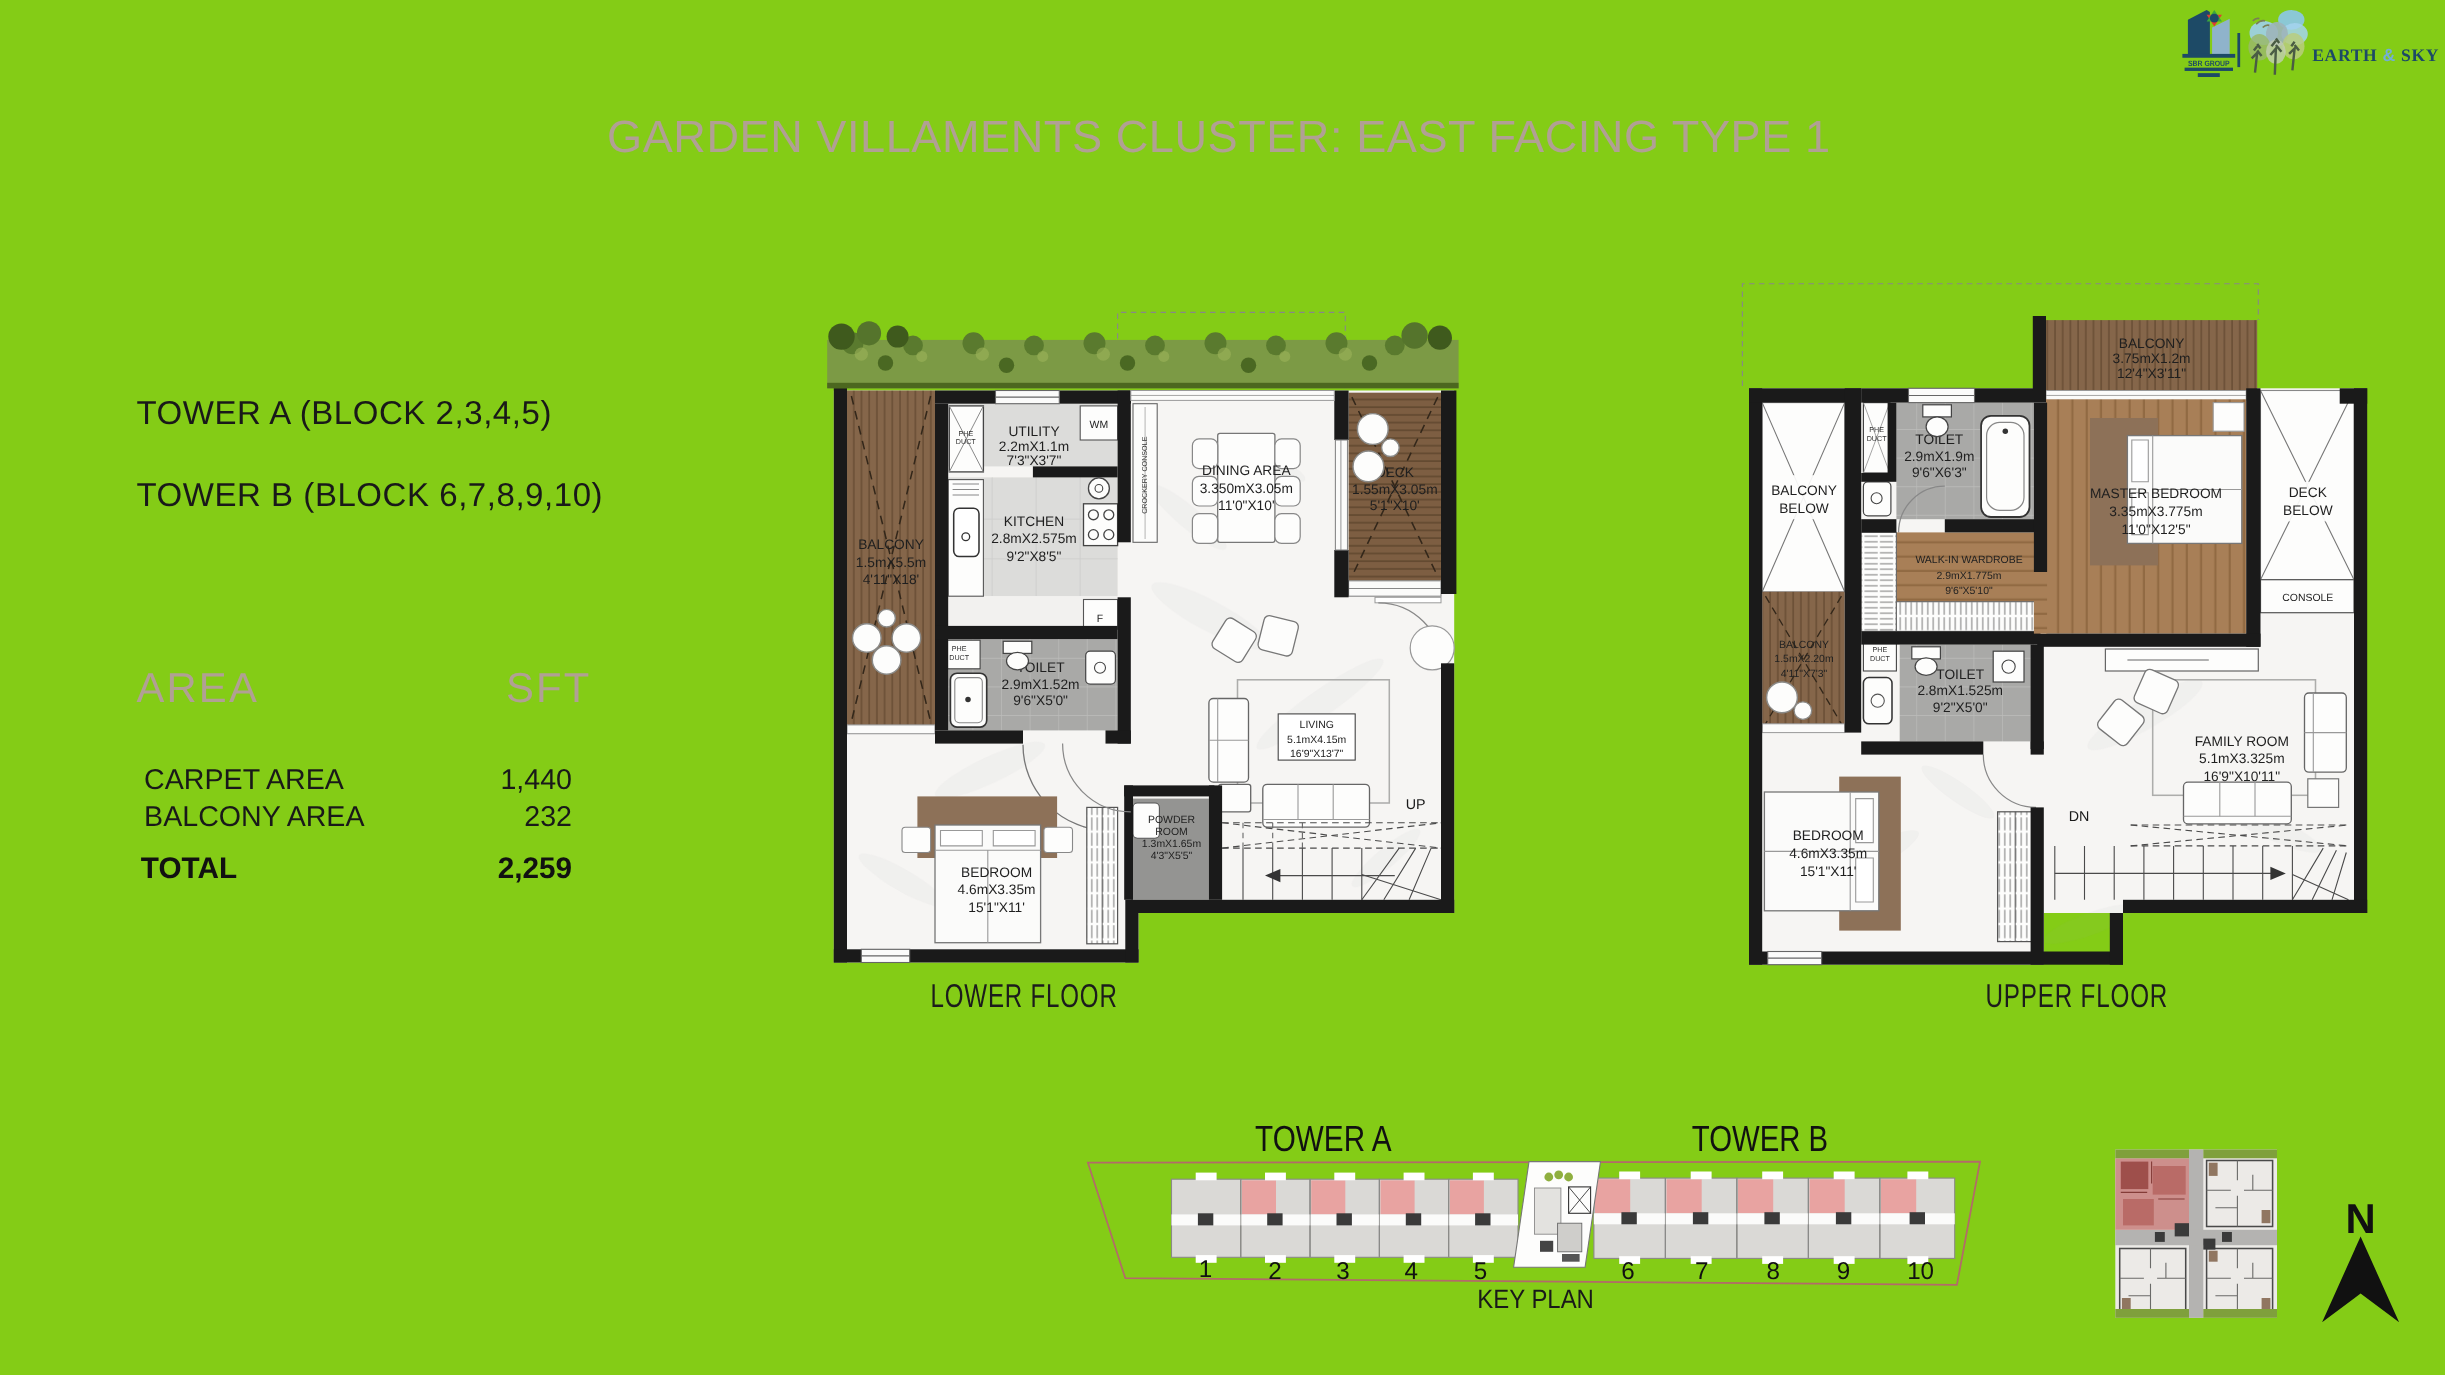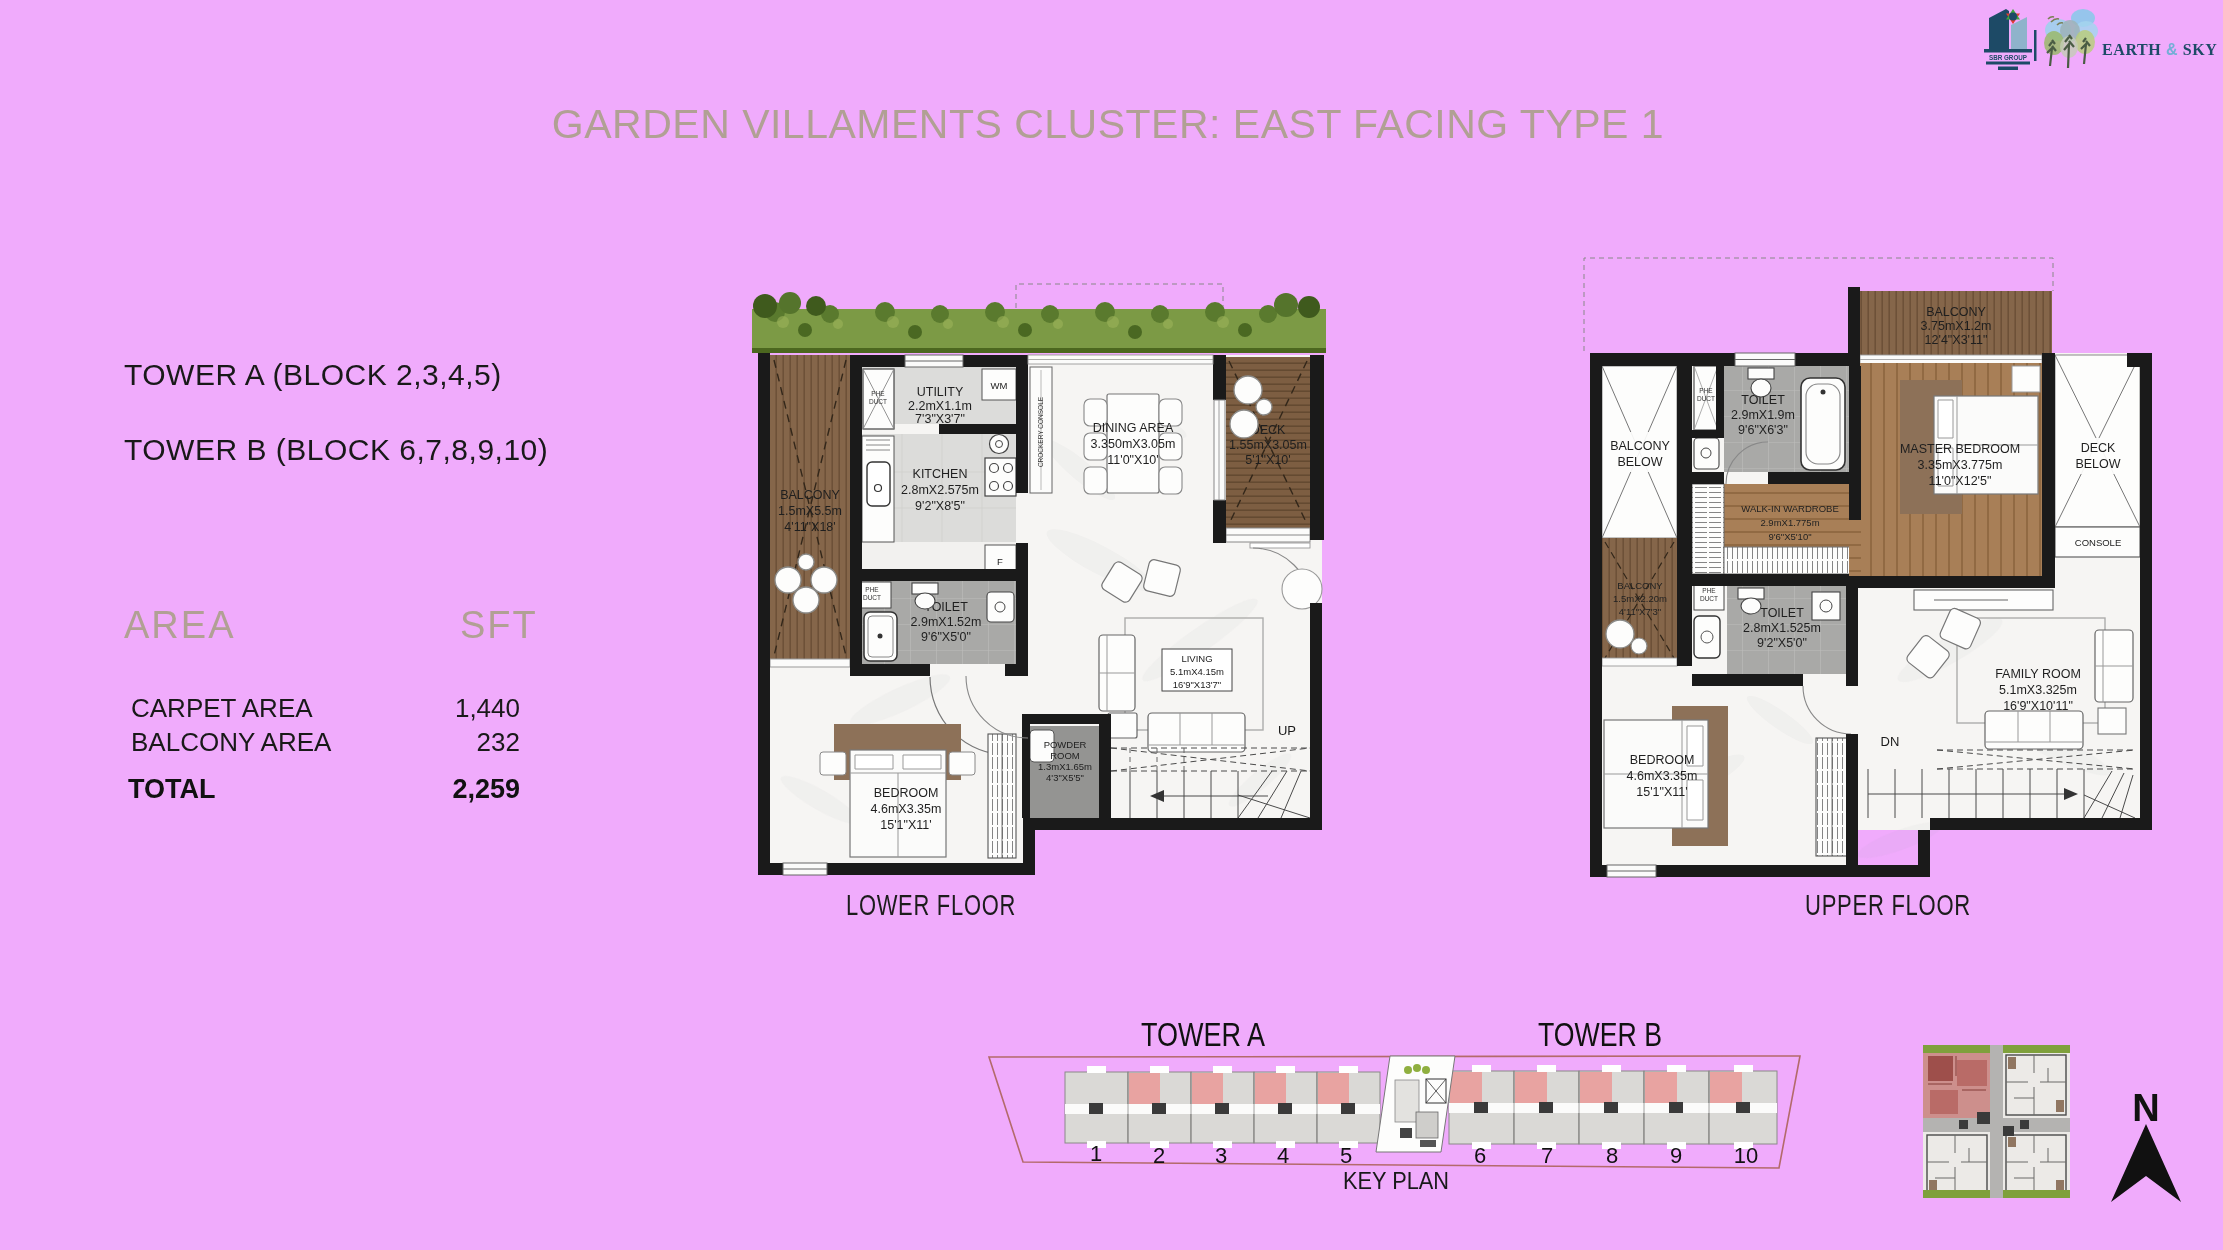--- a/index.html
+++ b/index.html
@@ -1,17 +1,17 @@
 <!DOCTYPE html>
 <html><head>
 <meta charset="utf-8">
 <style>
 html,body{margin:0;padding:0;background:#ffffff;}
 *{font-family:"Liberation Sans", sans-serif;}
-#page{position:relative;width:2223px;height:1250px;background:#f0abfc;overflow:hidden;}
+#page{position:relative;width:2223px;height:1250px;background:#84cc16;overflow:hidden;}
 </style>
 </head>
 <body>
 <div id="page">
 <svg width="2223" height="1250" viewBox="0 0 2223 1250" xmlns="http://www.w3.org/2000/svg">
 <defs>
 <pattern id="woodv" width="7" height="40" patternUnits="userSpaceOnUse">
           <rect width="7" height="40" fill="#85664a"></rect>
           <rect x="5.4" width="1.6" height="40" fill="#6d5138"></rect>
         </pattern>

